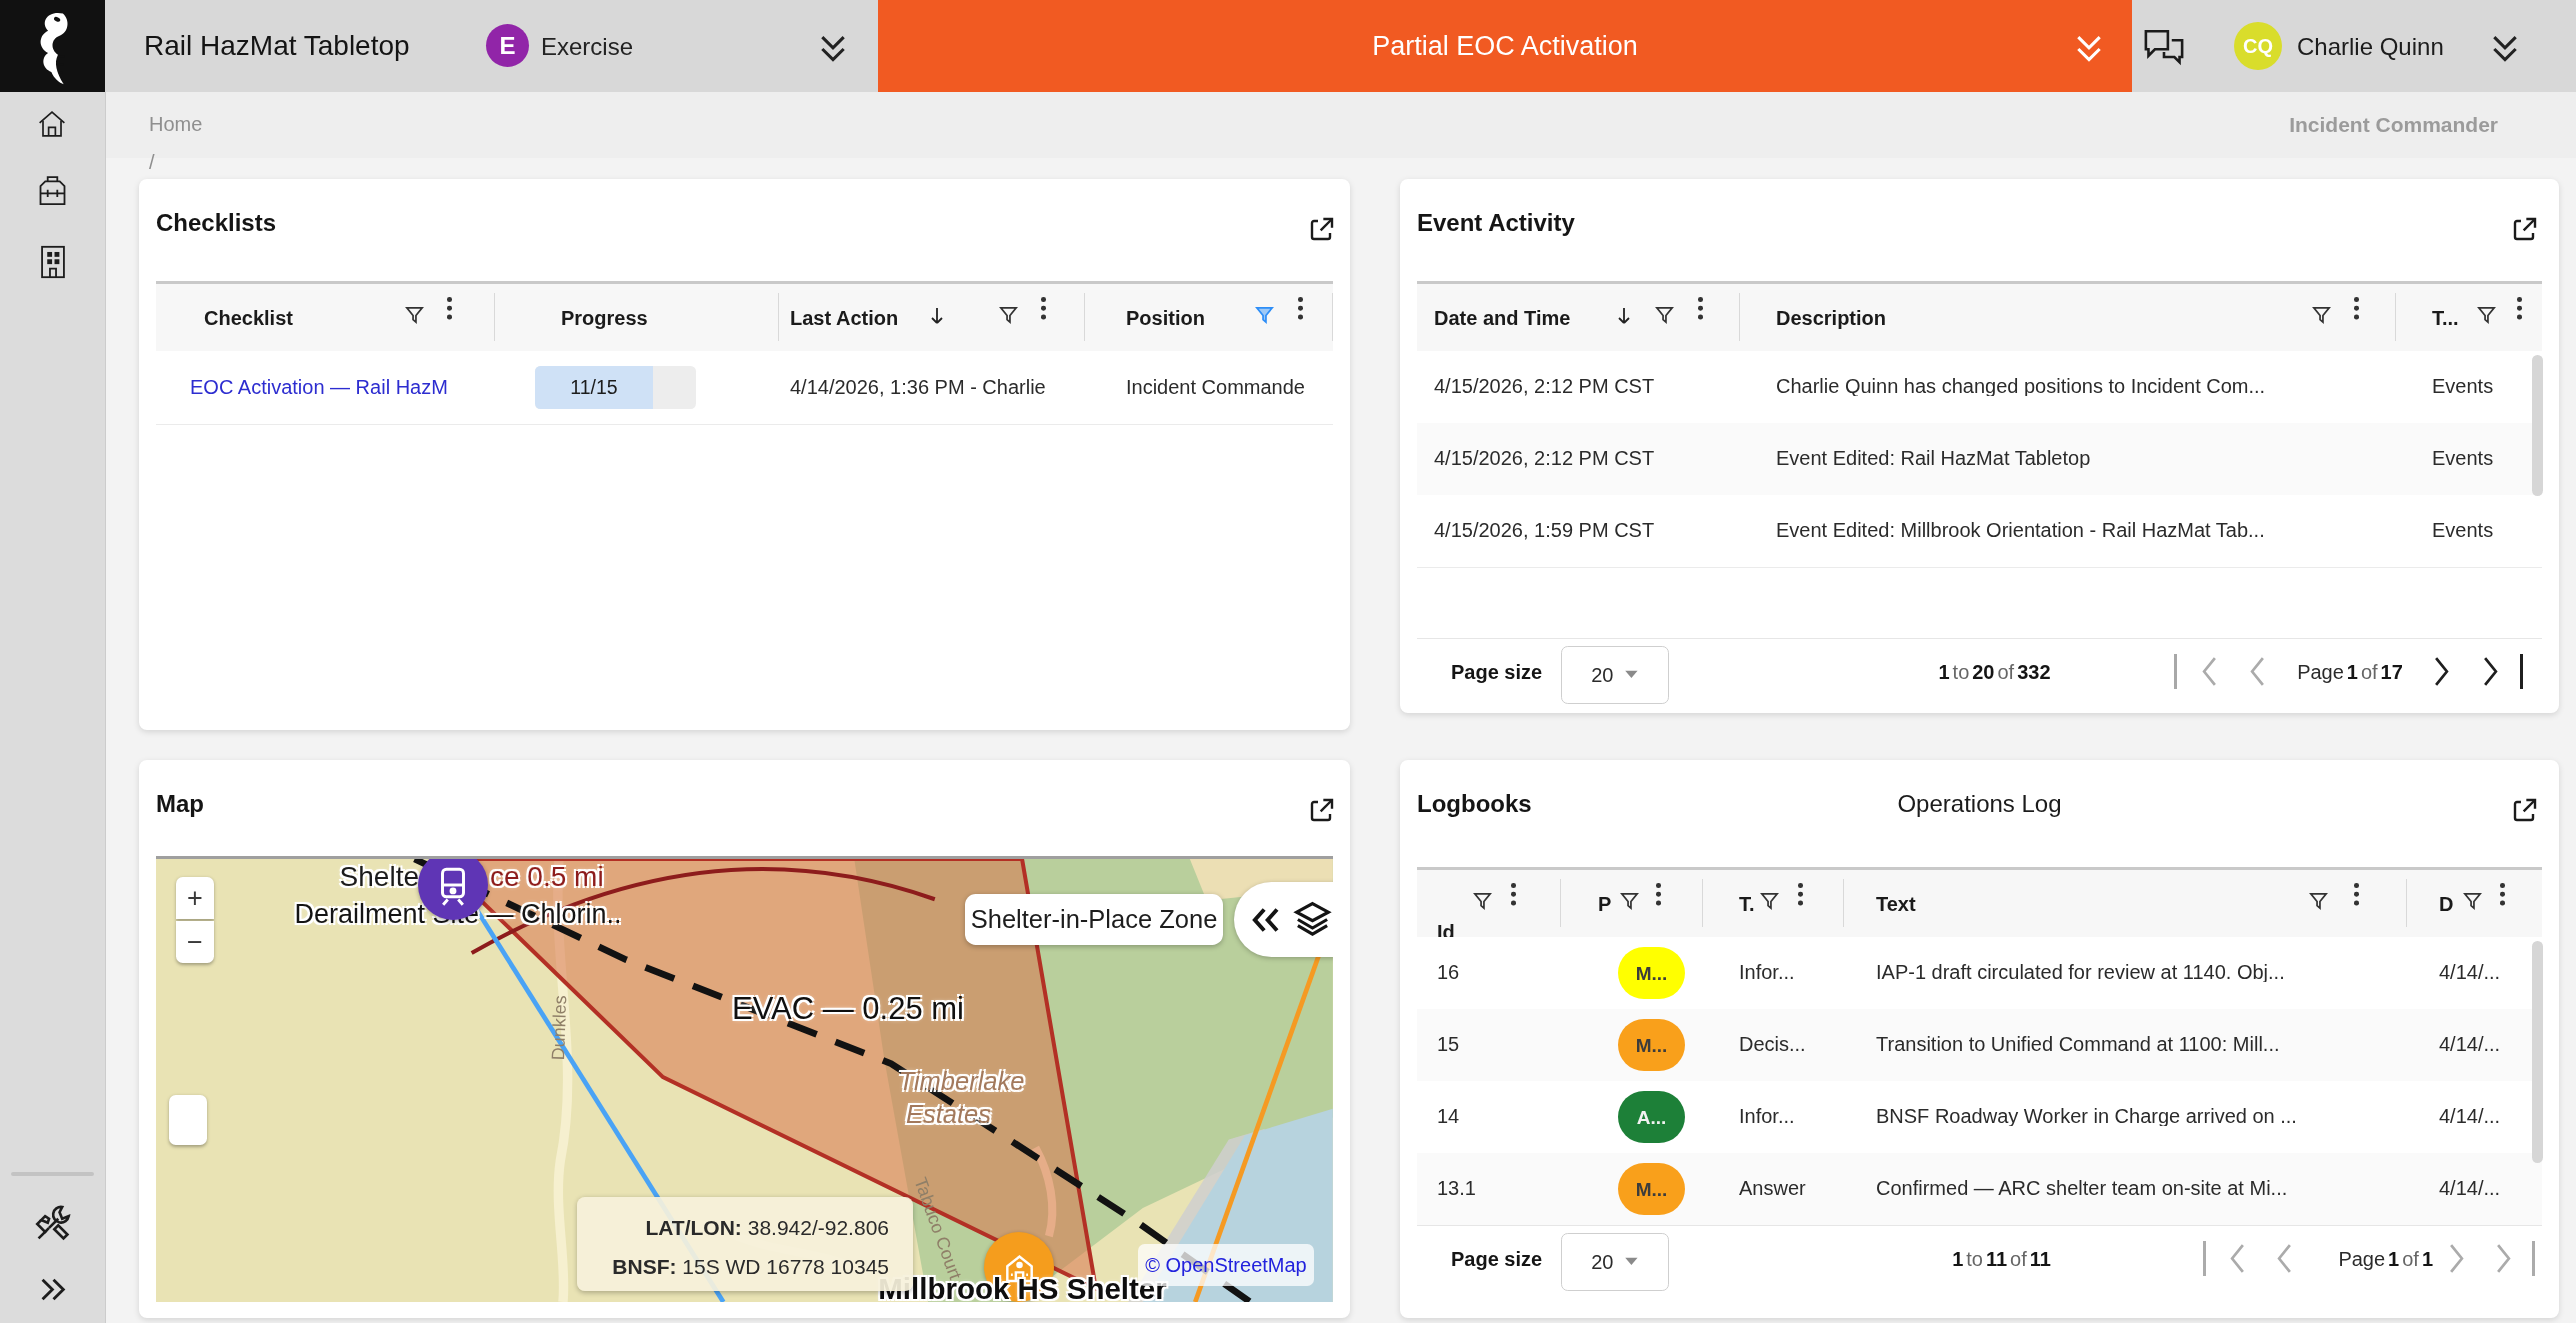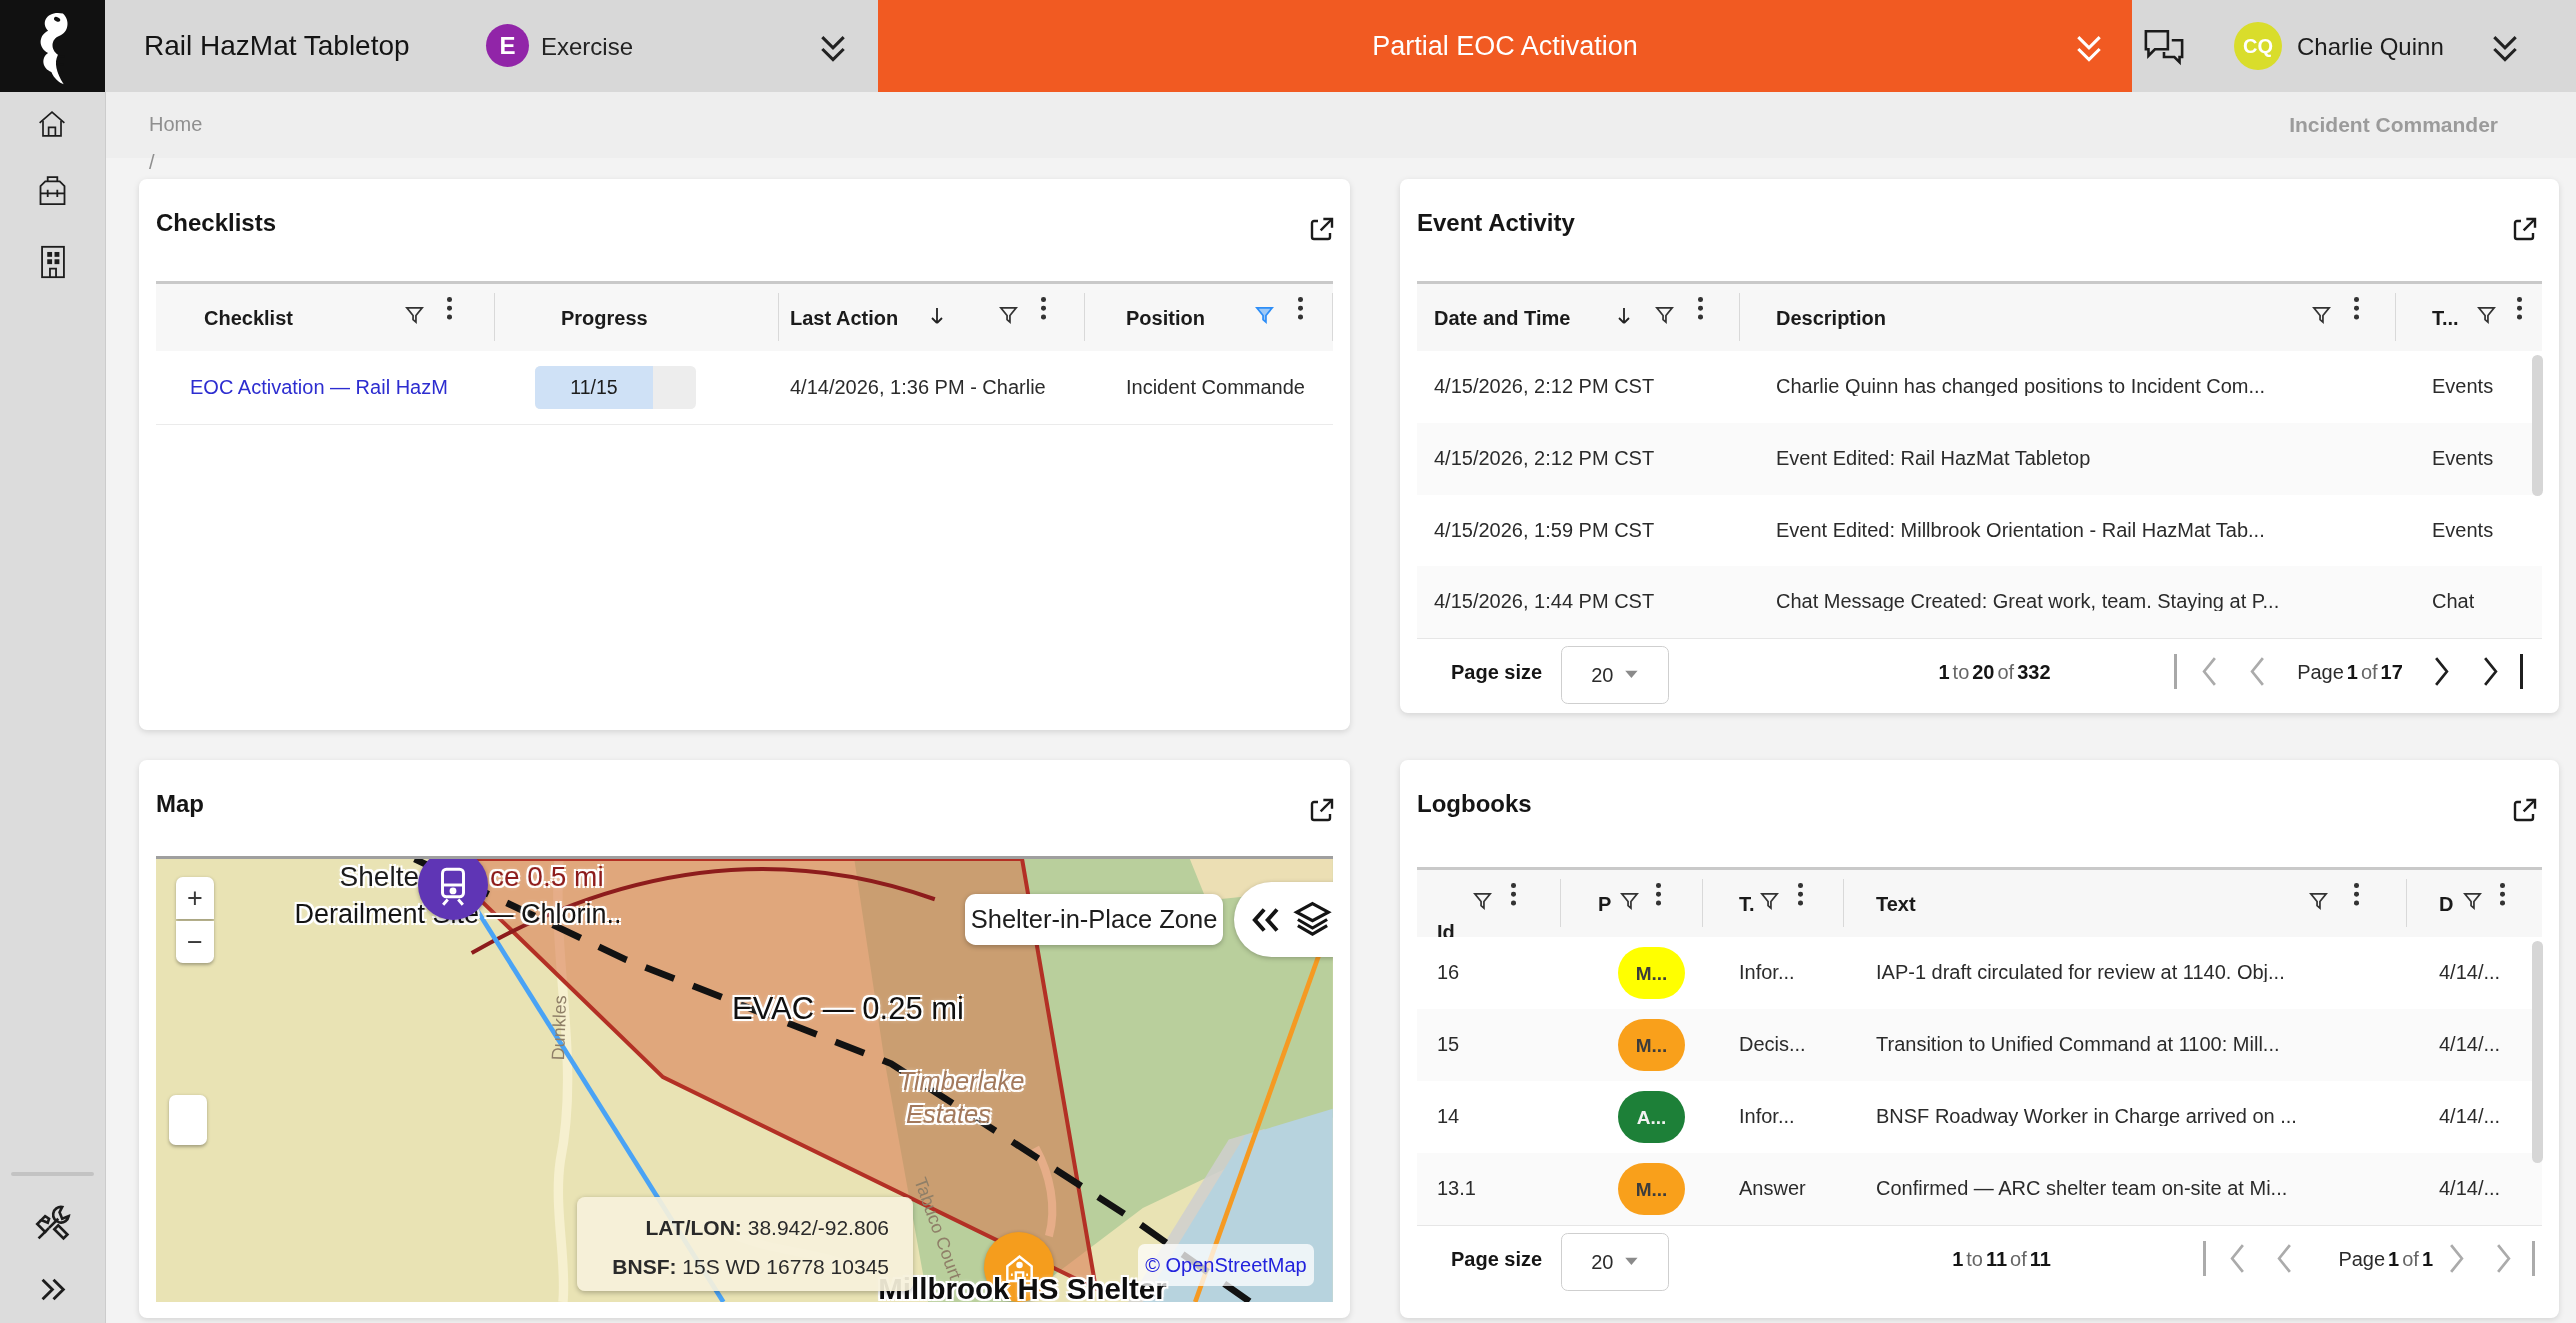--- a/index.html
+++ b/index.html
@@ -240,25 +240,20 @@
     <div class="abs rowline" style="left:17px;top:244px;width:1125px;height:72px;background:#fafafa;">
       <div class="abs nw cell" style="left:17px;top:25px;">4/15/2026, 2:12 PM CST</div>
       <div class="abs nw cell" style="left:359px;top:25px;width:604px;">Event Edited: Rail HazMat Tabletop</div>
       <div class="abs nw cell" style="left:1015px;top:25px;">Events</div>
     </div>
     <div class="abs rowline" style="left:17px;top:316px;width:1125px;height:72px;background:#fff;">
       <div class="abs nw cell" style="left:17px;top:25px;">4/15/2026, 1:59 PM CST</div>
       <div class="abs nw cell" style="left:359px;top:25px;width:604px;">Event Edited: Millbrook Orientation - Rail HazMat Tab...</div>
       <div class="abs nw cell" style="left:1015px;top:25px;">Events</div>
     </div>
-    <div class="abs rowline" style="left:17px;top:387px;width:1125px;height:72px;background:#fafafa;">
-      <div class="abs nw cell" style="left:17px;top:25px;">4/15/2026, 1:44 PM CST</div>
-      <div class="abs nw cell" style="left:359px;top:25px;width:604px;">Chat Message Created: Great work, team. Staying at P...</div>
-      <div class="abs nw cell" style="left:1015px;top:25px;">Chat</div>
-    </div>
     <div class="abs scrollthumb" style="left:1132px;top:176px;height:141px;"></div>
 
     <div class="abs" style="left:17px;top:459px;width:1125px;height:67px;border-top:1.3px solid #e6e6e6;">
       <div class="abs nw" style="left:34px;top:23px;font-size:20px;font-weight:700;color:#151515;">Page size</div>
       <div class="abs pgbox" style="left:144px;top:6.7px;width:106px;height:56px;">
         <span class="nw" style="font-size:20px;color:#2b2b2b;">20</span>
         <svg width="14.8" height="10.7" viewBox="0 0 12 8">
             <path d="M1 1 L6 7 L11 1 Z" fill="#8a8a8a"></path>
           </svg>
       </div>
@@ -378,20 +373,21 @@
       </div>
 
       <div class="abs" style="left:982px;top:385px;width:176px;height:42px;background:rgba(255,255,255,0.75);border-radius:6.7px;display:flex;align-items:center;justify-content:center;">
         <span class="nw" style="font-size:20px;color:#2222dd;">© OpenStreetMap</span>
       </div>
     </div>
   </div>
 
   <div class="abs card" style="left:1400px;top:760px;width:1159px;height:558px;">
     <div class="abs nw cardtitle" style="left:17px;top:32px;">Logbooks</div>
+    <div class="abs nw" style="left:0;top:32px;width:1159px;text-align:center;font-size:24px;font-weight:500;color:#1c1c1c;">Operations Log</div>
     <div class="abs" style="left:1109px;top:34px;">
       <svg width="32" height="32" viewBox="0 0 24 24" fill="none" stroke="#1b1b1b" stroke-width="1.8">
           <path d="M9 6 H6 a1.5 1.5 0 0 0 -1.5 1.5 V18 A1.5 1.5 0 0 0 6 19.5 H16.5 A1.5 1.5 0 0 0 18 18 V15"></path>
           <path d="M13 4.5 H19.5 V11"></path>
           <path d="M11 13 L19.5 4.5"></path>
         </svg>
     </div>
     <div class="abs gridtop" style="left:17px;top:107px;width:1125px;"></div>
     <div class="abs gridhead" style="left:17px;top:110px;width:1125px;height:67px;">
       <div class="abs nw colname" style="left:20px;top:24px;margin-top:28px;">Id</div>

